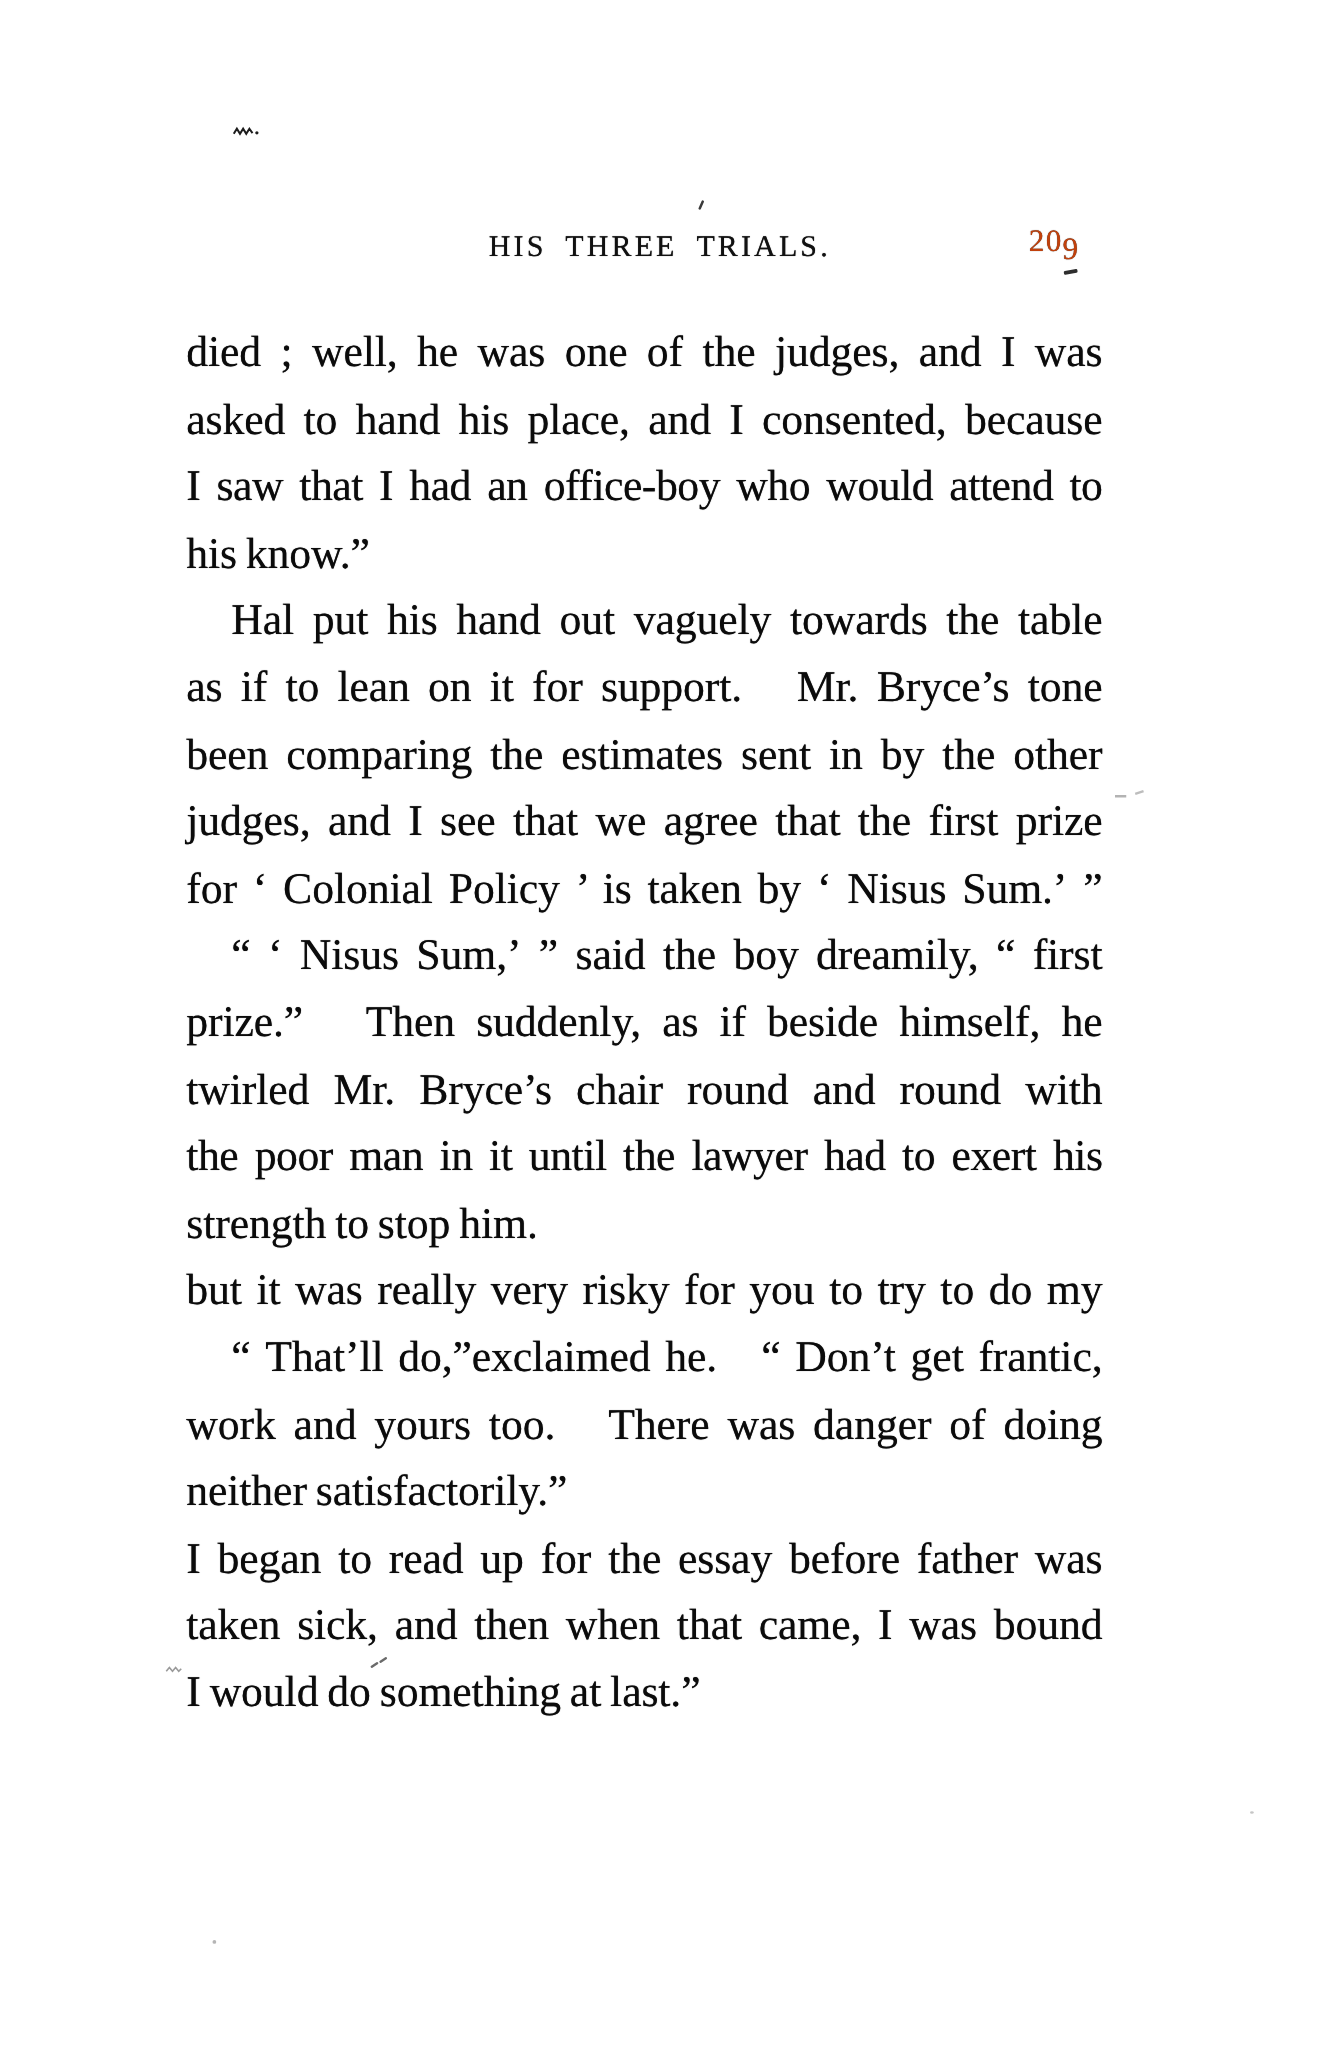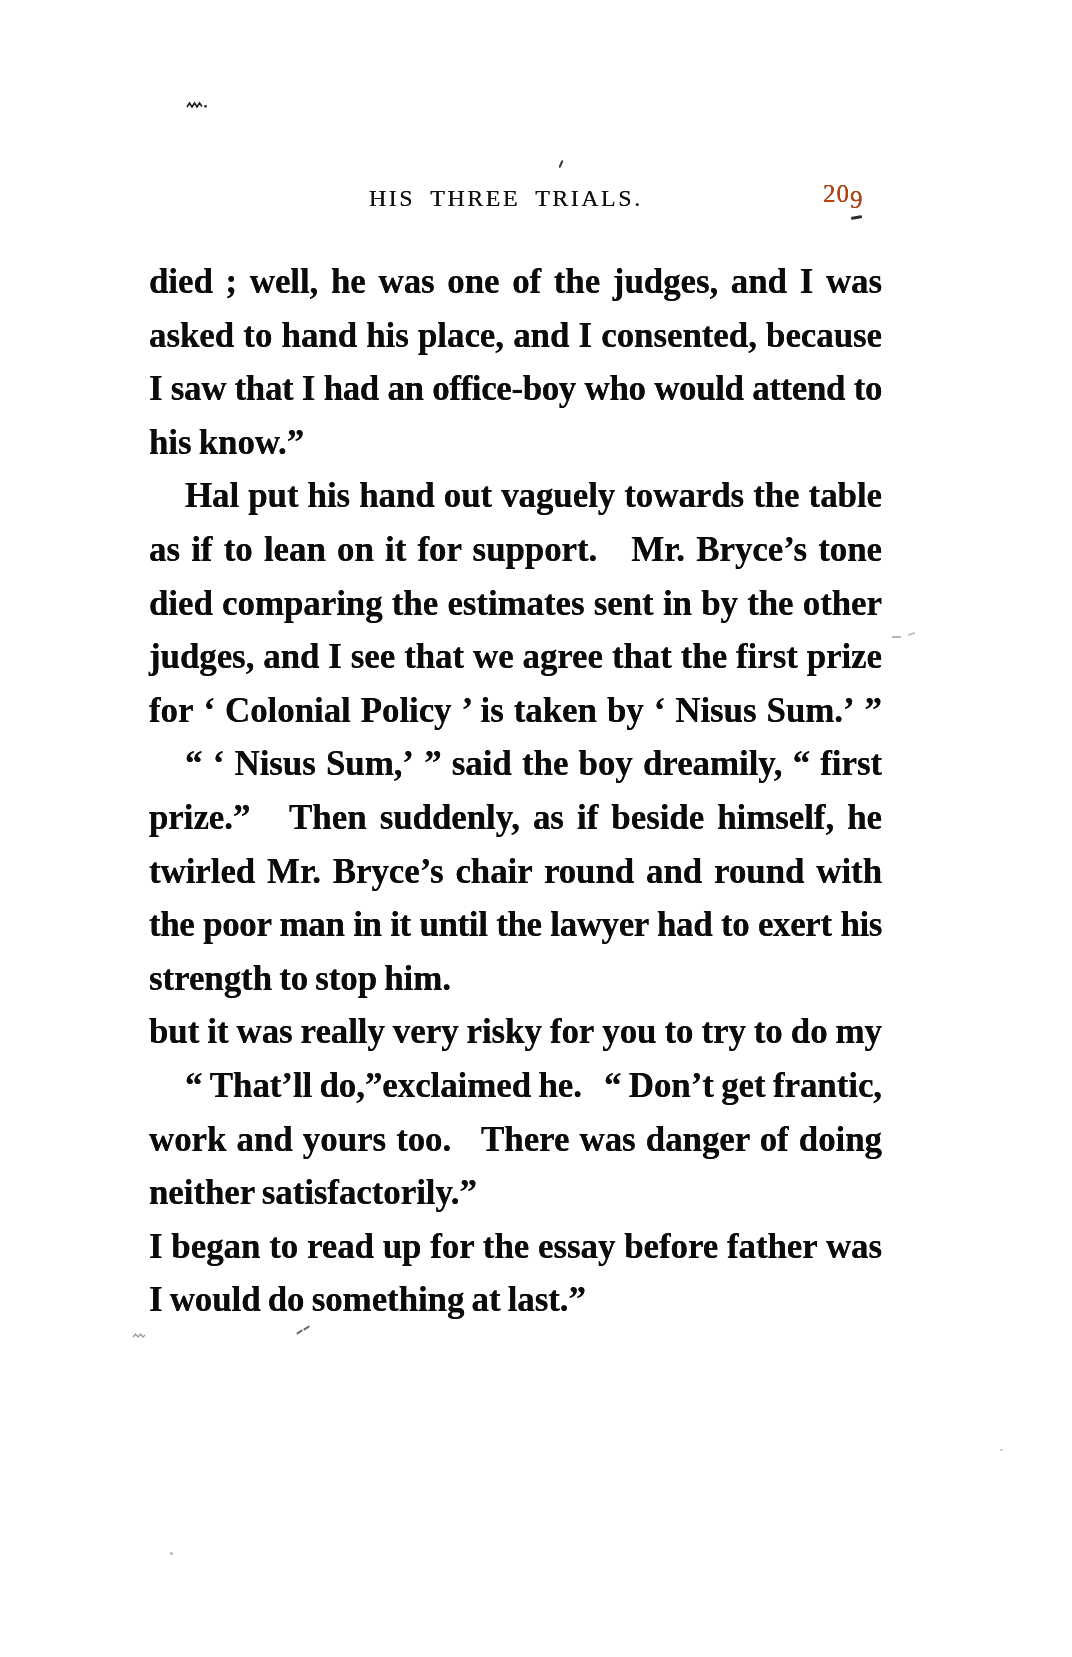--- a/index.html
+++ b/index.html
@@ -12,21 +12,21 @@
     width: 1072px;
     height: 1657px;
     background: #ffffff;
     overflow: hidden;
     font-family: "Liberation Serif", "DejaVu Serif", serif;
     color: #0b0b0b;
   }
   
   .running-title {
     position: absolute;
-    left: 369px;
+    left: 391px;
     top: 185px;
     font-size: 24px;
     letter-spacing: 2.5px;
     word-spacing: 7px;
     color: #111;
     text-shadow: 0 0 0.6px rgba(0,0,0,.85);
     white-space: nowrap;
   }
   .page-number {
     position: absolute;
@@ -53,21 +53,20 @@
     line-height: 53.6px;
     word-spacing: -1.5px;
     letter-spacing: -0.1px;
     text-shadow: 0 0 0.6px rgba(0,0,0,.8);
   }
   .line {
     height: 53.6px;
     overflow: visible;
     text-align: justify;
     text-align-last: justify;
-    font-weight: bold;
   }
   .line.no-justify {
     text-align: left;
     text-align-last: left;
   }
   .line.tight {
     word-spacing: -2.5px;
     letter-spacing: -0.4px;
   }
   
@@ -109,33 +108,34 @@
   <div class="page-number"><span>20</span><span class="oldstyle-nine">9</span></div>
   <span class="under-number-tick"></span>
 
   <div class="body-text">
       <div class="line">died&nbsp;; well, he was one of the judges, and I was</div>
       <div class="line">asked to hand his place, and I consented, because</div>
       <div class="line tight">I saw that I had an office-boy who would attend to</div>
       <div class="line no-justify">his know.”</div>
       <div class="line" style="padding-left: 36px;">Hal put his hand out vaguely towards the table</div>
       <div class="line">as if to lean on it for support.&nbsp;&nbsp; Mr. Bryce’s tone</div>
-      <div class="line">died comparing the estimates sent in by the other</div>
+      <div class="line">been comparing the estimates sent in by the other</div>
       <div class="line">judges, and I see that we agree that the first prize</div>
       <div class="line">for&nbsp;‘&nbsp;Colonial Policy&nbsp;’ is taken by ‘&nbsp;Nisus Sum.’&nbsp;”</div>
       <div class="line" style="padding-left: 36px;">“&nbsp;‘&nbsp;Nisus Sum,’&nbsp;” said the boy dreamily, “&nbsp;first</div>
       <div class="line">prize.”&nbsp;&nbsp; Then suddenly, as if beside himself, he</div>
       <div class="line">twirled Mr. Bryce’s chair round and round with</div>
       <div class="line tight">the&nbsp;poor man in it until the lawyer had to&nbsp;exert his</div>
       <div class="line no-justify">strength to stop him.</div>
       <div class="line">but it was really very risky for&nbsp;you to try to do my</div>
       <div class="line" style="padding-left: 36px;">“&nbsp;That’ll do,”exclaimed he.&nbsp;&nbsp; “&nbsp;Don’t get&nbsp;frantic,</div>
       <div class="line">work and yours too.&nbsp;&nbsp; There was danger of doing</div>
       <div class="line no-justify">neither satisfactorily.”</div>
       <div class="line">I began&nbsp;to read up for the essay before father was</div>
+      <div class="line">taken sick, and then when that came, I was bound</div>
       <div class="line no-justify">I&nbsp;would do something at last.”</div>
     </div>
 
   <span class="artifact bar margin-dash-a"></span>
   <span class="artifact bar margin-dash-b"></span>
 
   <svg class="artifact" style="left:132px; top:1332px;" width="14" height="7" viewBox="0 0 14 7">
     <polyline points="1,5 3.5,2 6,5 8.5,2 11,5 13,3" fill="none" stroke="#9a9a9a" stroke-width="1.3"></polyline>
   </svg>
 

